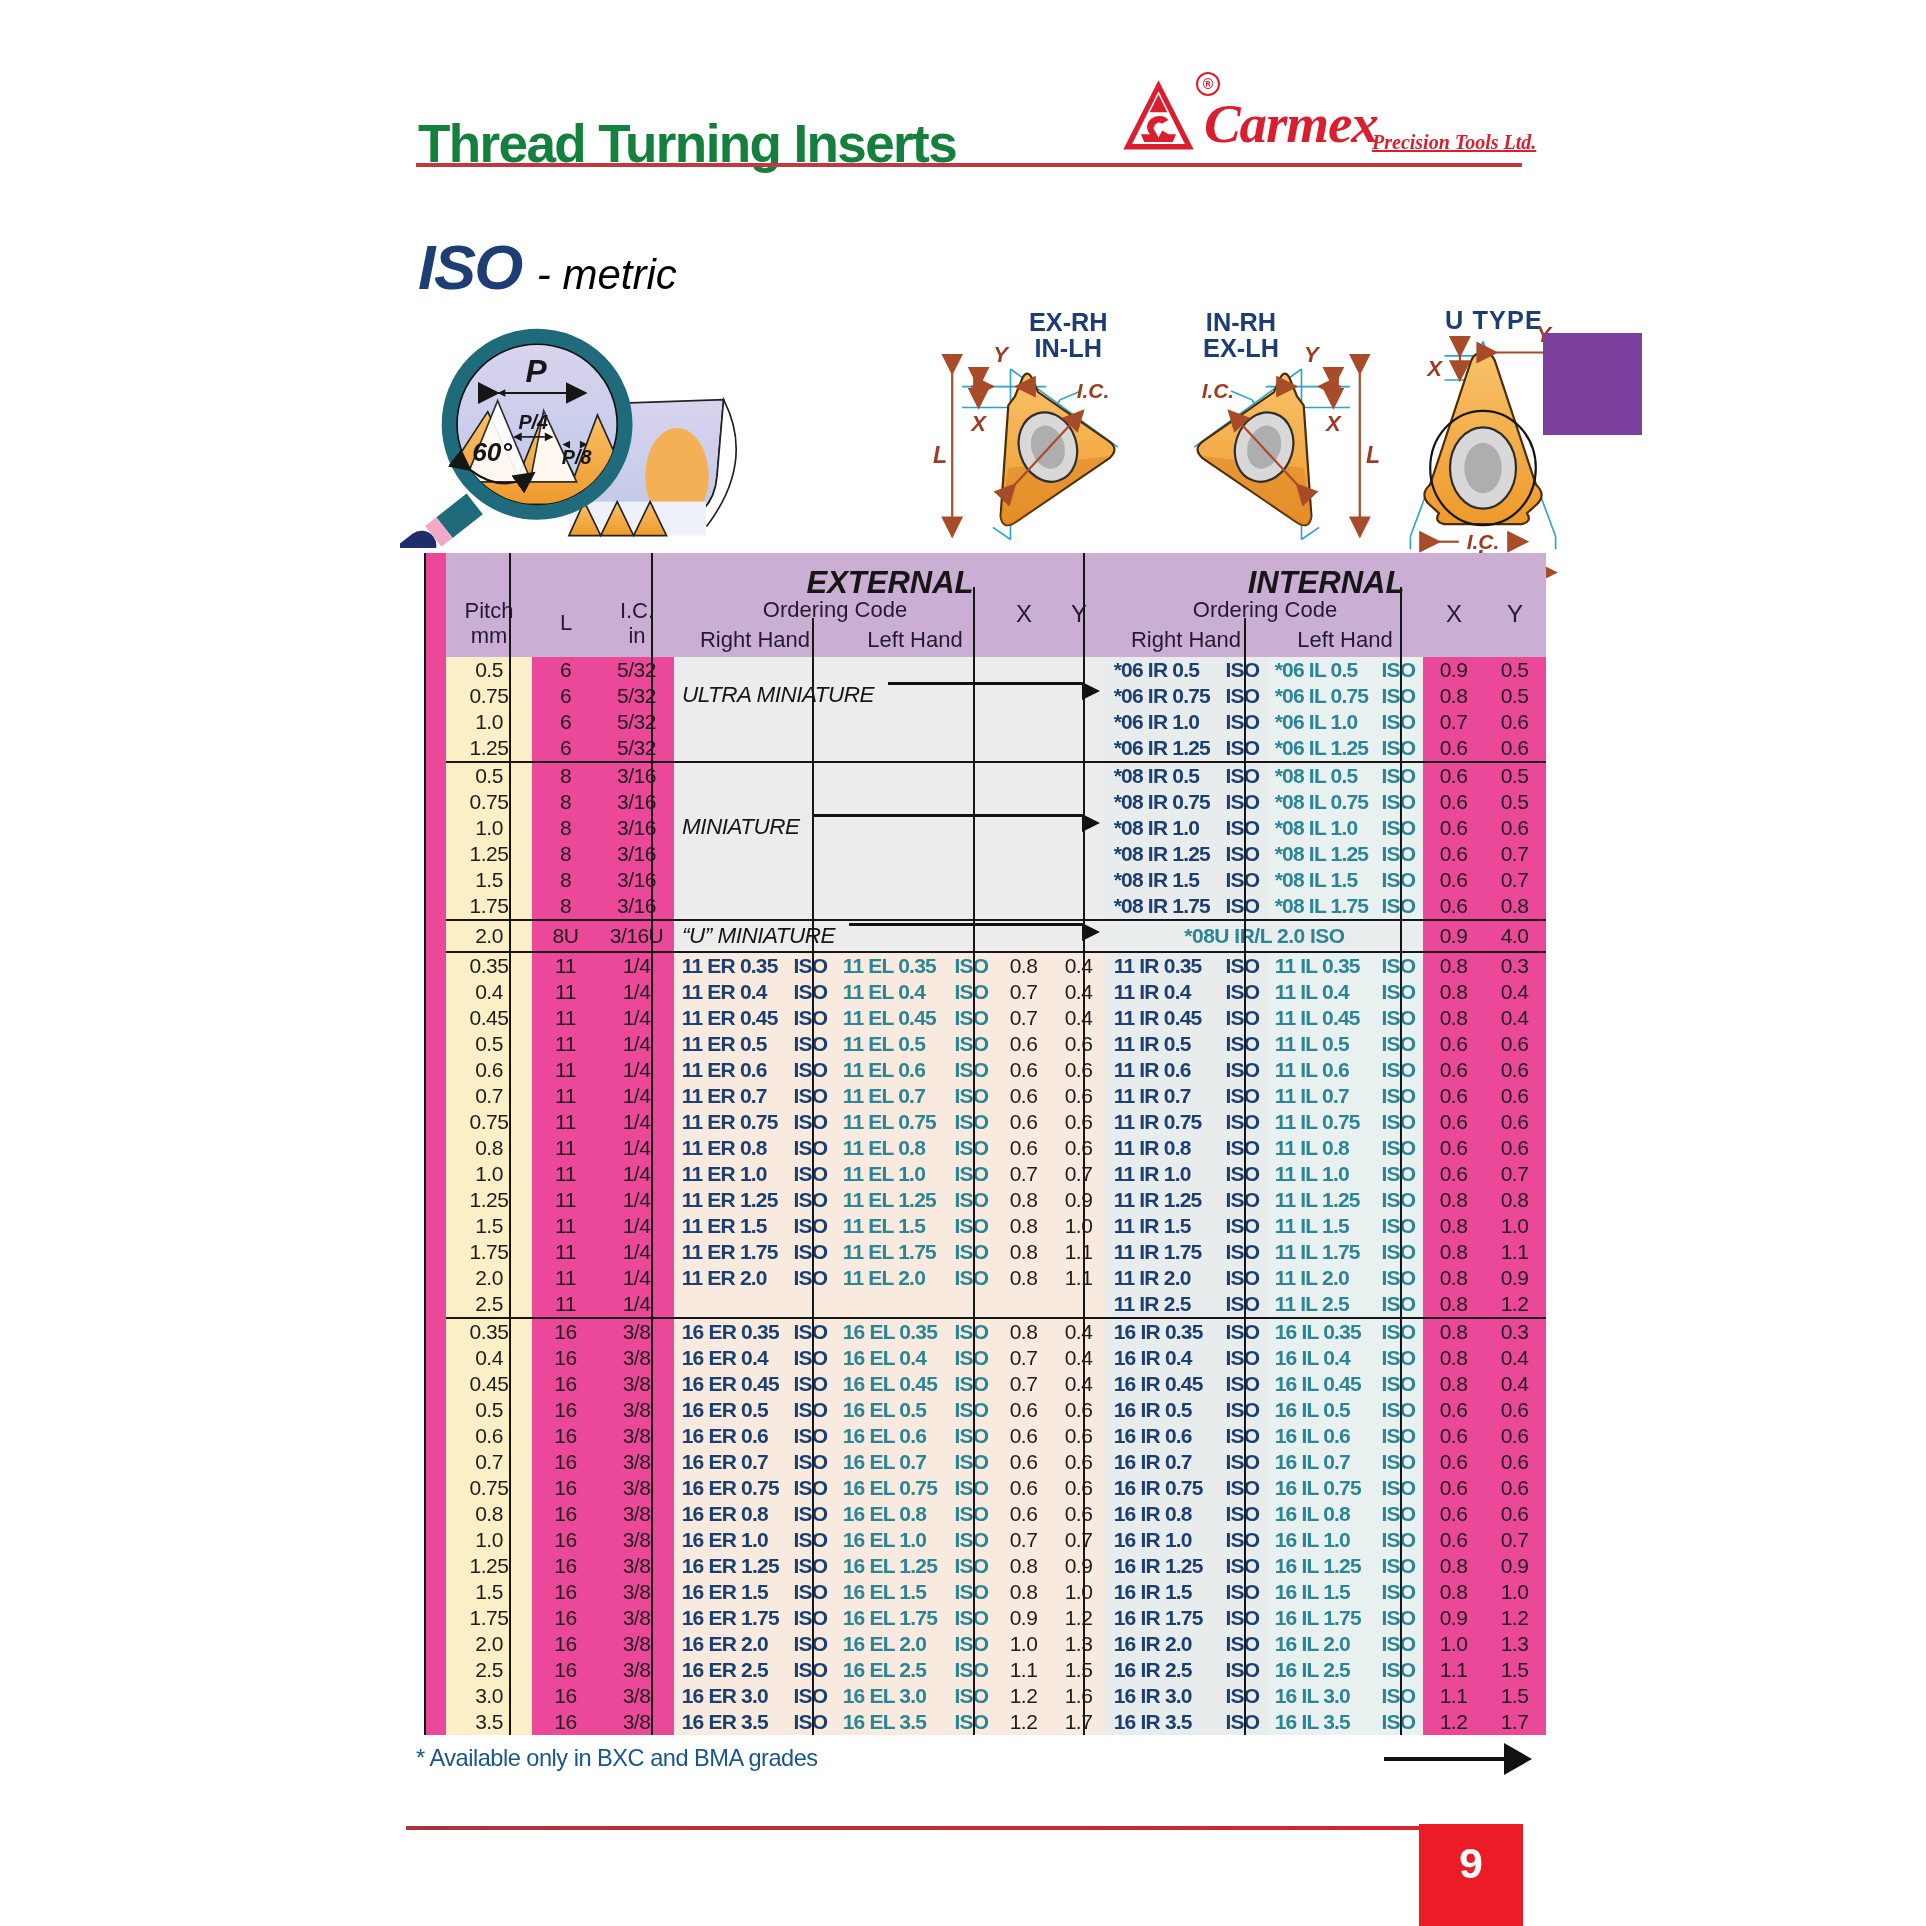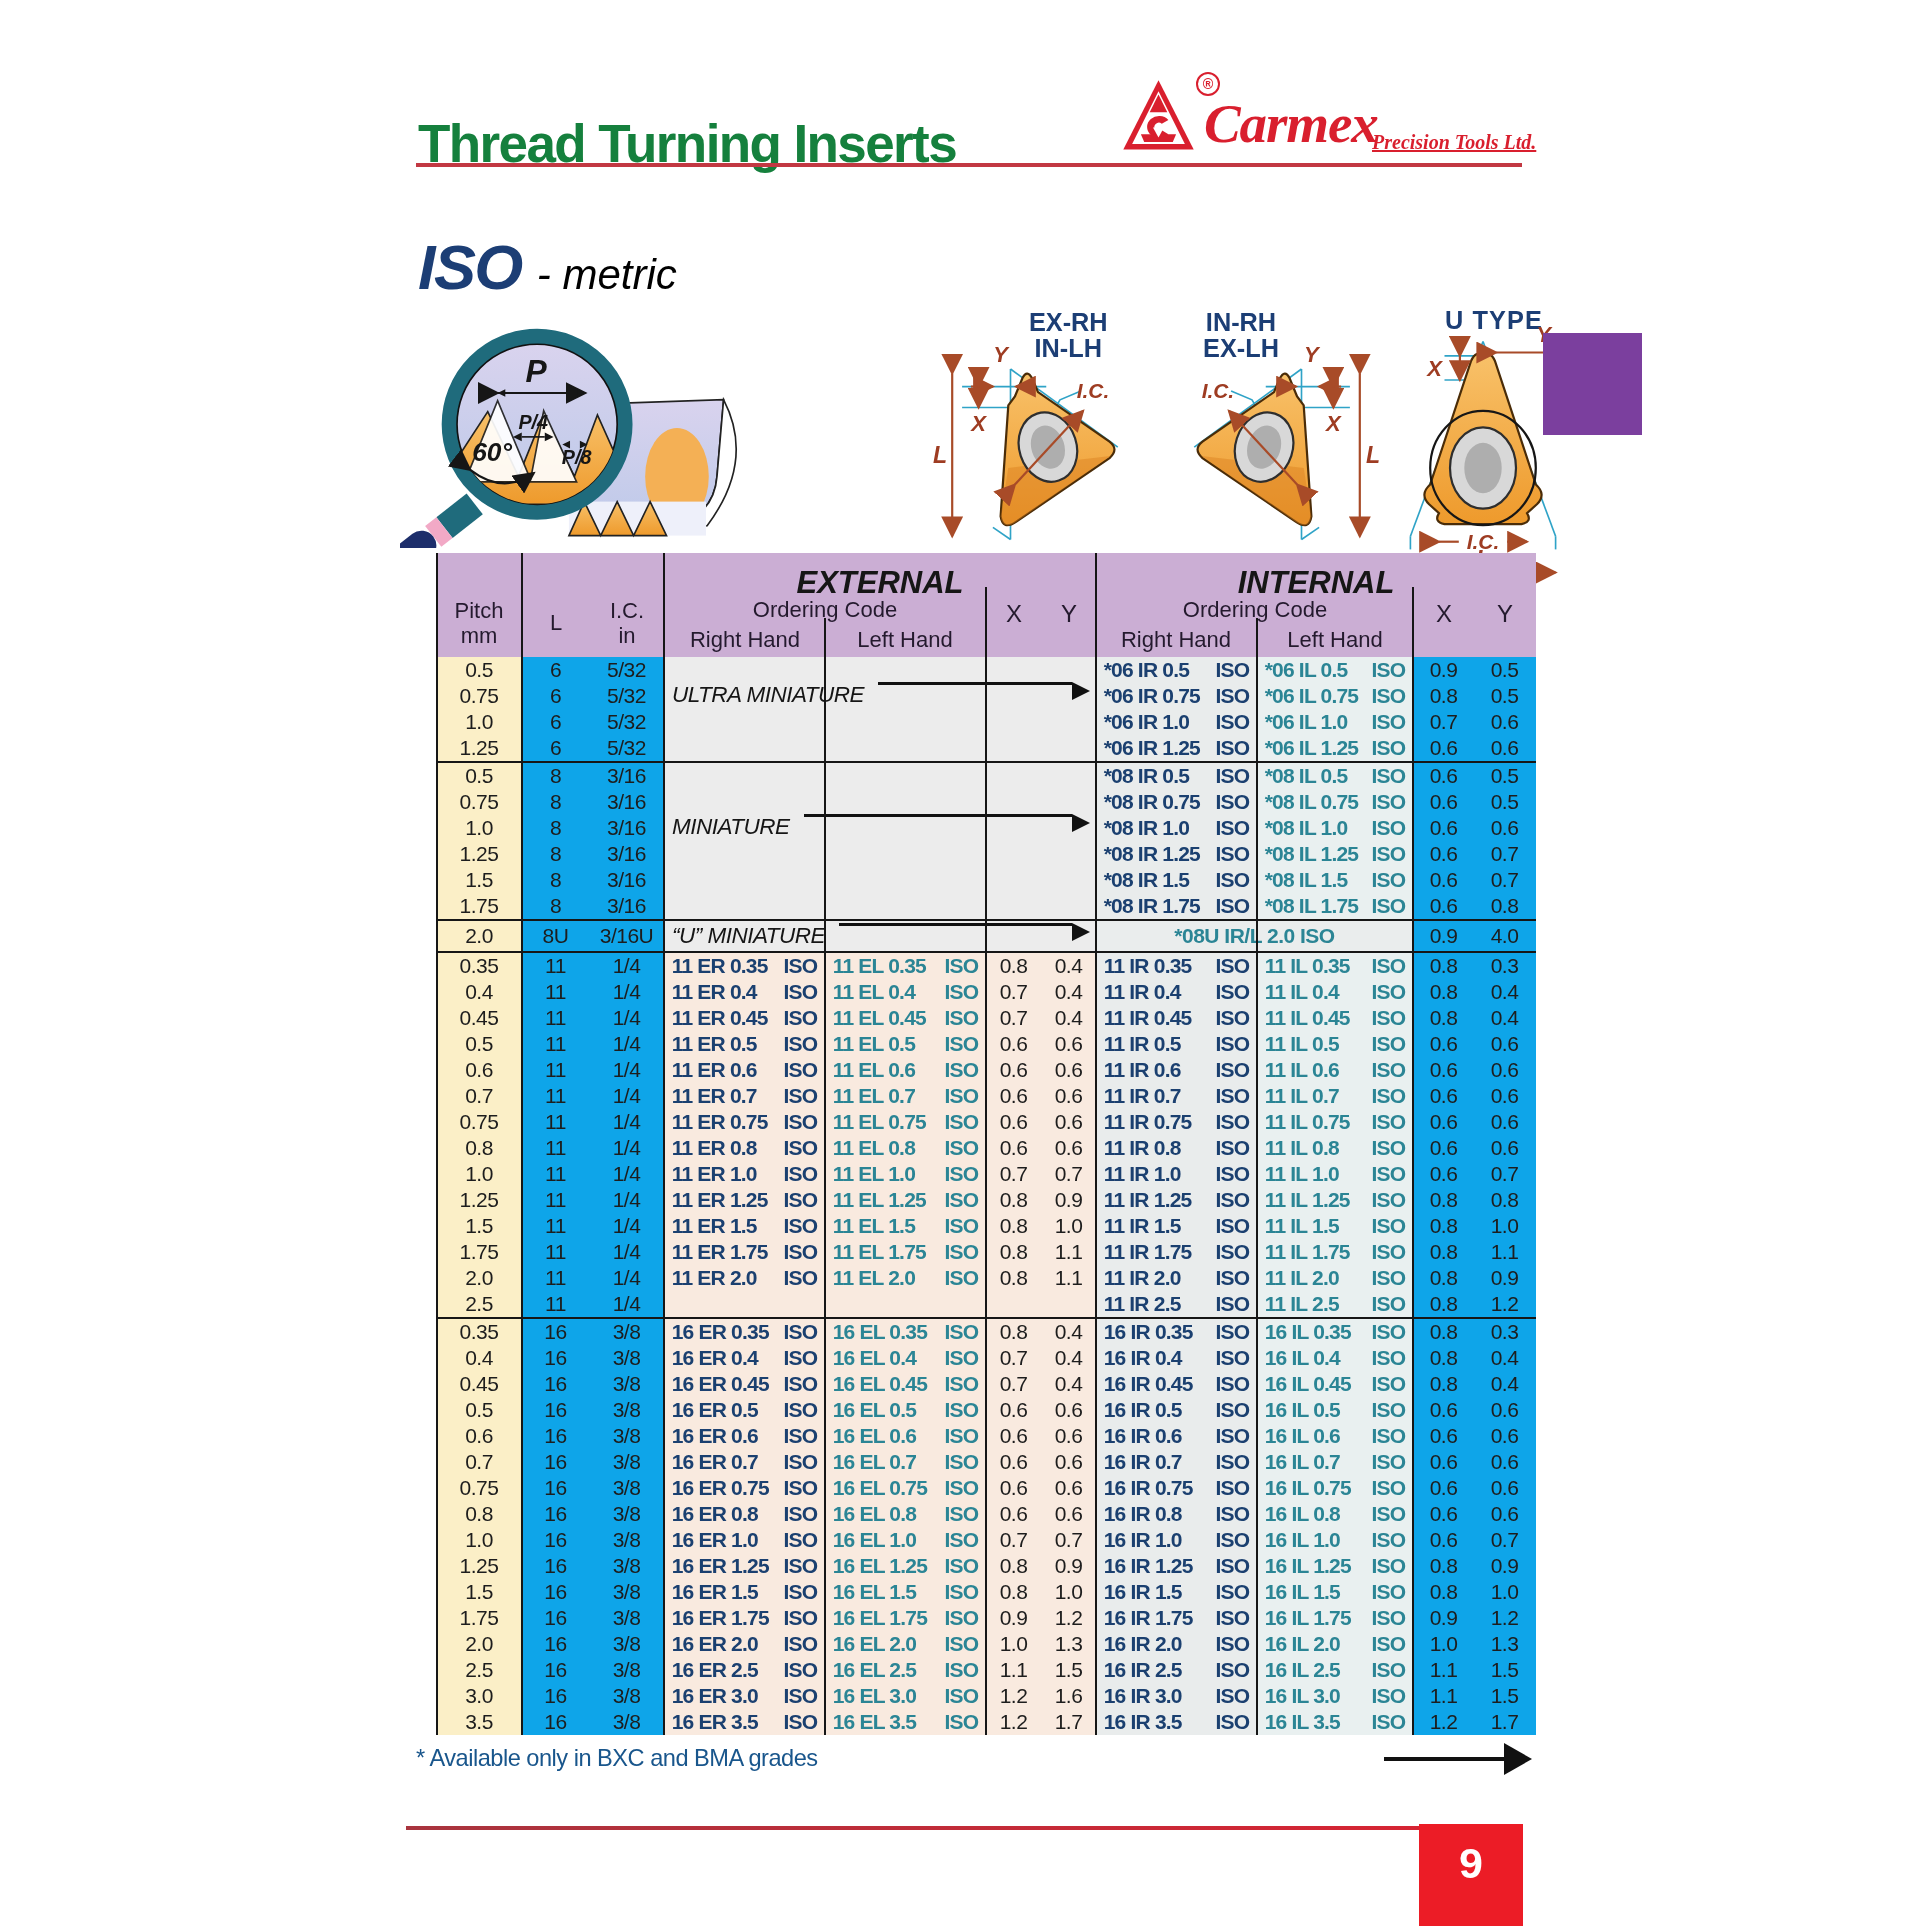--- a/index.html
+++ b/index.html
@@ -11,21 +11,21 @@
   .title-rule{left:416px;top:163px;width:1106px;height:3.8px;background:#c23842;}
   .brand-script{left:1204px;top:92px;font-family:"Liberation Serif",serif;font-style:italic;font-weight:bold;font-size:55px;color:#d91f2e;letter-spacing:-1.1px;}
   .brand-tag{left:1372px;top:131px;font-family:"Liberation Serif",serif;font-style:italic;font-weight:bold;font-size:20px;color:#d91f2e;white-space:nowrap;text-decoration:underline;}
   .iso-wrap{left:418px;top:231px;white-space:nowrap;}
   .iso-main{font-size:63px;font-weight:bold;font-style:italic;color:#1c3e75;letter-spacing:-1.6px;}
   .iso-rest{font-size:42px;font-style:italic;color:#000000;margin-left:15px;}
 
   .purple-square{left:1543px;top:333px;width:99px;height:102px;background:#7b3f9e;}
 
   
-  .tbl{left:436px;top:553px;width:1100px;background:#0ea5e9;}
+  .tbl{left:424px;top:553px;width:1100px;background:#ec4899;padding-left:22px;}
   .thead{position:relative;height:104px;background:#cbaed4;color:#241a2e;}
   .hcell{position:absolute;transform:translate(-50%,-50%);white-space:nowrap;font-size:22px;}
   .hbig{font-size:31px;font-weight:bold;font-style:italic;color:#161616;}
   .hxy{font-size:24px;}
   .tbody{position:relative;}
   .sect{position:relative;display:block;}
   .sect + .sect{border-top:2.2px solid #161616;}
   .row{display:grid;grid-template-columns:86px 67px 75px 161px 161px 55px 55px 161px 156px 61px 61px;height:26px;}
   .row.tall{height:30px;}
   .cell{display:flex;align-items:center;justify-content:center;font-size:21px;color:#1d1d1d;letter-spacing:-0.5px;overflow:hidden;}

